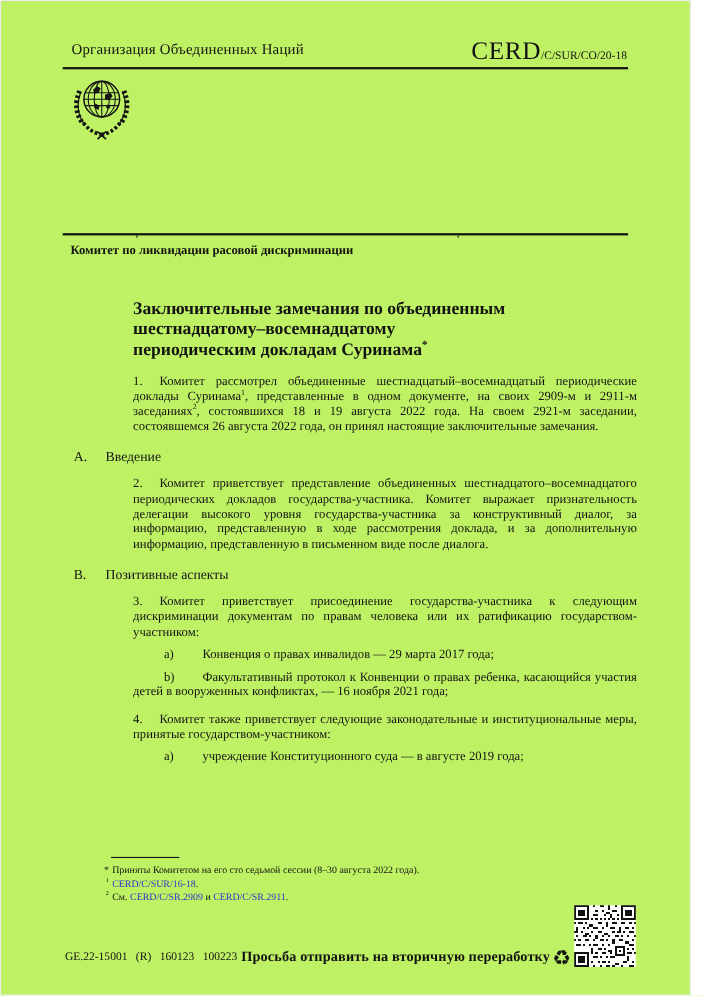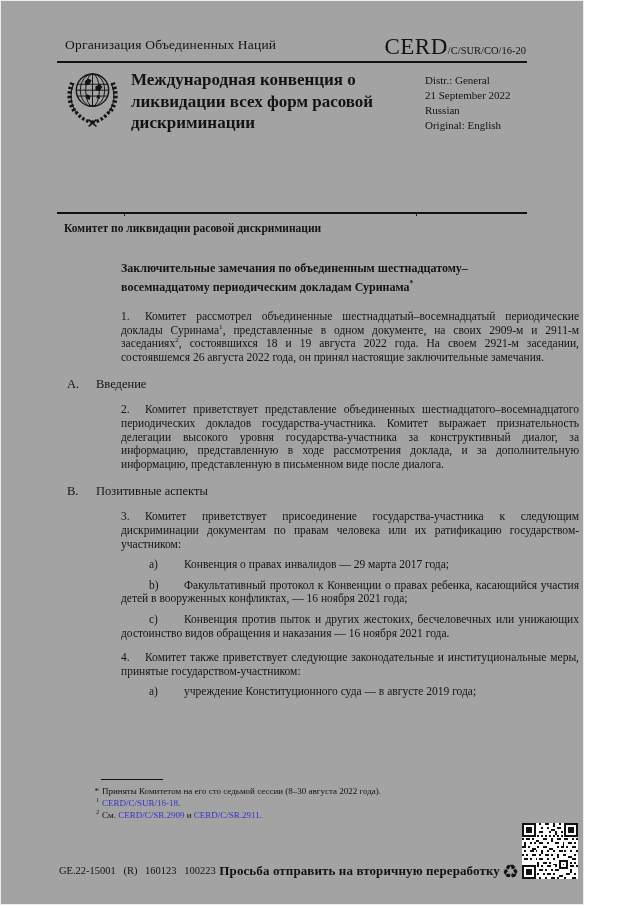--- a/index.html
+++ b/index.html
@@ -1,36 +1,36 @@
 <!DOCTYPE html>
 <html><head>
 <meta charset="utf-8">
 <style>
   html,body{margin:0;padding:0;background:#fff;}
   .page{
-    position:relative;width:584px;height:905px;background:#a3a3a3;
+    position:relative;width:628px;height:905px;background:#bef264;
     font-family:"Liberation Serif","DejaVu Serif",serif;color:#131313;
     overflow:hidden;box-sizing:border-box;border:1px solid #ececec;
   }
   
   .org-line{position:absolute;top:36px;left:64px;font-size:13.5px;letter-spacing:.2px;}
   .doc-symbol{position:absolute;top:33px;right:57px;white-space:nowrap;}
   .doc-symbol .big{font-size:23px;letter-spacing:.5px;}
   .doc-symbol .small{font-size:10.5px;}
   .rule1{position:absolute;top:60px;left:56px;right:56px;height:2px;background:#111;}
   .emblem{position:absolute;top:66px;left:64px;width:55px;height:64px;}
   .conv-title{position:absolute;top:68px;left:130px;width:245px;
     font-size:17px;font-weight:bold;line-height:21.5px;}
   .distr-block{position:absolute;top:72px;left:424px;font-size:11px;line-height:15px;}
   .rule2{position:absolute;top:211px;left:56px;right:56px;height:2px;background:#111;}
   .rule2 i{position:absolute;top:2px;width:1px;height:2px;background:#111;display:block;}
   .committee{position:absolute;top:221px;left:63px;font-size:11.5px;font-weight:bold;}
   
   .main{position:absolute;top:258px;left:66px;width:512px;}
-  .doc-title{margin:0 0 13px 54px;width:352px;font-size:12px;font-weight:bold;line-height:19px;}
+  .doc-title{margin:12px 0 13px 54px;width:352px;font-size:16px;font-weight:bold;line-height:19px;}
   sup{font-size:.62em;vertical-align:super;line-height:0;}
   .para{margin:11px 0 0 54px;font-size:11.5px;line-height:13.6px;text-align:justify;font-family:Liberation Serif, serif;}
   .pnum{display:inline-block;width:24px;}
   .sec{margin:13px 0 0 0;font-size:12.5px;font-weight:normal;}
   .slet{display:inline-block;width:29px;}
   .item{margin:7px 0 0 54px;font-size:11.5px;line-height:13.6px;text-align:justify;text-indent:28px;}
   .ilet{display:inline-block;width:35px;text-indent:0;}
   
   .footnotes{position:absolute;top:778px;left:86px;width:470px;font-size:9px;line-height:12px;}
   .fnsep{width:62px;height:1px;background:#111;margin:0 0 5px 14px;}
@@ -44,21 +44,21 @@
   .recycle-glyph{font-family:"DejaVu Sans",sans-serif;font-size:19px;line-height:19px;margin-left:2px;}
   .qr{position:absolute;top:822px;left:521px;width:56px;height:56px;}
   svg{display:block;}
 </style>
 </head>
 <body>
 
 <div class="page">
 
   <div class="org-line">Организация Объединенных Наций</div>
-  <div class="doc-symbol"><span class="big">CERD</span><span class="small">/C/SUR/CO/16-20</span></div>
+  <div class="doc-symbol"><span class="big">CERD</span><span class="small">/C/SUR/CO/20-18</span></div>
   <div class="rule1"></div>
 
   <div class="emblem">
     <svg viewBox="0 0 56 64" width="55" height="64">
       <g stroke="#141414" stroke-width="1" fill="none">
         <circle cx="28" cy="23" r="16.5" stroke-width="1.4"></circle>
         <line x1="28" y1="6.5" x2="28" y2="39.5"></line>
         <ellipse cx="28" cy="23" rx="7" ry="16.5"></ellipse>
         <ellipse cx="28" cy="23" rx="12.5" ry="16.5"></ellipse>
         <line x1="12.5" y1="17" x2="43.5" y2="17"></line>
@@ -70,28 +70,21 @@
         <path d="M11 45C5.5 37 4.5 26 9 16" stroke-width="1.1"></path>
         <path d="M45 45c5.5-8 6.5-19 2-29" stroke-width="1.1"></path>
         <path d="M9.5 44C4 36 3 25.5 7.5 15.5" stroke-width="4.5" stroke-dasharray="2.4 2.2"></path>
         <path d="M46.5 44c5.5-8 6.5-18.5 2-28.5" stroke-width="4.5" stroke-dasharray="2.4 2.2"></path>
         <path d="M11 45q8 10 17 10.5M45 45q-8 10-17 10.5" stroke-width="3.4" stroke-dasharray="2.6 2"></path>
         <path d="M24 60l8-7M32 60l-8-7" stroke-width="1.6"></path>
       </g>
     </svg>
   </div>
 
-  <div class="conv-title">Международная конвенция о ликвидации всех форм расовой дискриминации</div>
 
-  <div class="distr-block">
-    <div>Distr.: General</div>
-    <div>21 September 2022</div>
-    <div>Russian</div>
-    <div>Original: English</div>
-  </div>
 
   <div class="rule2">
       <i style="left:67px"></i>
       <i style="left:359px"></i>
     </div>
   <div class="committee">Комитет по ликвидации расовой дискриминации</div>
 
   <div class="main">
 
     <div class="doc-title"><span>Заключительные замечания по объединенным шестнадцатому–восемнадцатому периодическим докладам Суринама</span><sup>*</sup></div>
@@ -101,21 +94,20 @@
     <div class="sec"><span class="slet">A.</span><span>Введение</span></div>
 
     <p class="para"><span class="pnum">2.</span><span>Комитет приветствует представление объединенных шестнадцатого–восемнадцатого периодических докладов государства-участника. Комитет выражает признательность делегации высокого уровня государства-участника за конструктивный диалог, за информацию, представленную в ходе рассмотрения доклада, и за дополнительную информацию, представленную в письменном виде после диалога.</span></p>
 
     <div class="sec"><span class="slet">B.</span><span>Позитивные аспекты</span></div>
 
     <p class="para"><span class="pnum">3.</span><span>Комитет приветствует присоединение государства-участника к следующим дискриминации документам по правам человека или их ратификацию государством-участником:</span></p>
 
     <p class="item"><span class="ilet">a)</span><span>Конвенция о правах инвалидов — 29 марта 2017 года;</span></p>
     <p class="item"><span class="ilet">b)</span><span>Факультативный протокол к Конвенции о правах ребенка, касающийся участия детей в вооруженных конфликтах, — 16 ноября 2021 года;</span></p>
-    <p class="item"><span class="ilet">c)</span><span>Конвенция против пыток и других жестоких, бесчеловечных или унижающих достоинство видов обращения и наказания — 16 ноября 2021 года.</span></p>
 
     <p class="para"><span class="pnum">4.</span><span>Комитет также приветствует следующие законодательные и институциональные меры, принятые государством-участником:</span></p>
 
     <p class="item"><span class="ilet">a)</span><span>учреждение Конституционного суда — в августе 2019 года;</span></p>
 
   </div>
 
   <div class="footnotes">
     <div class="fnsep"></div>
     <p class="fn"><span class="fnmark">*</span><span>Приняты Комитетом на его сто седьмой сессии (8–30 августа 2022 года).</span></p>

